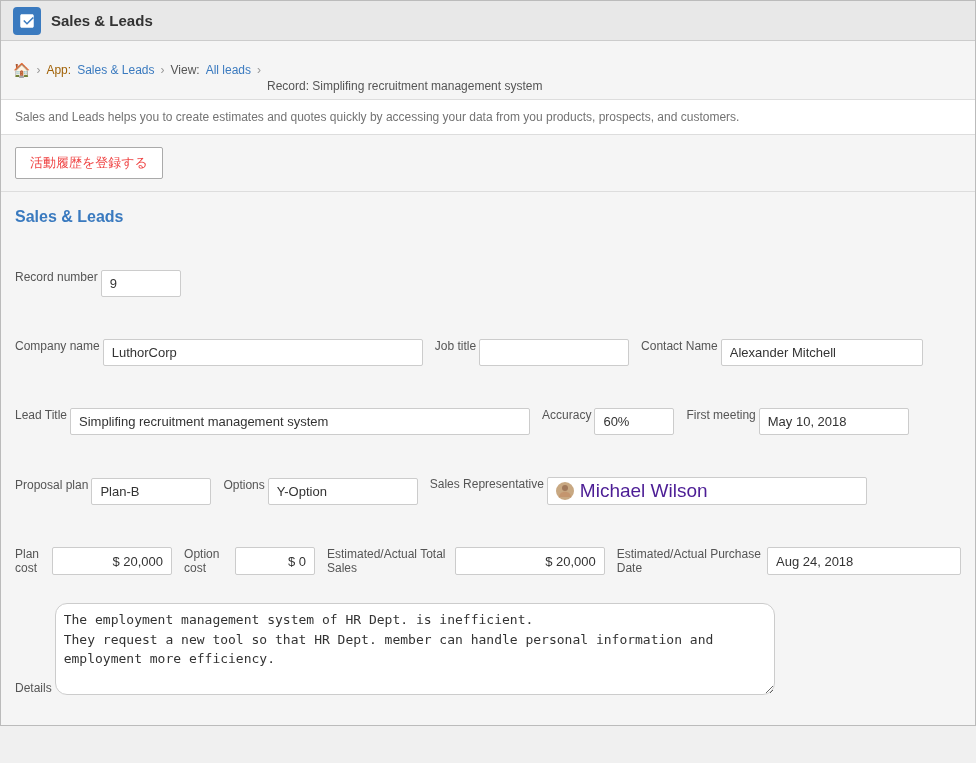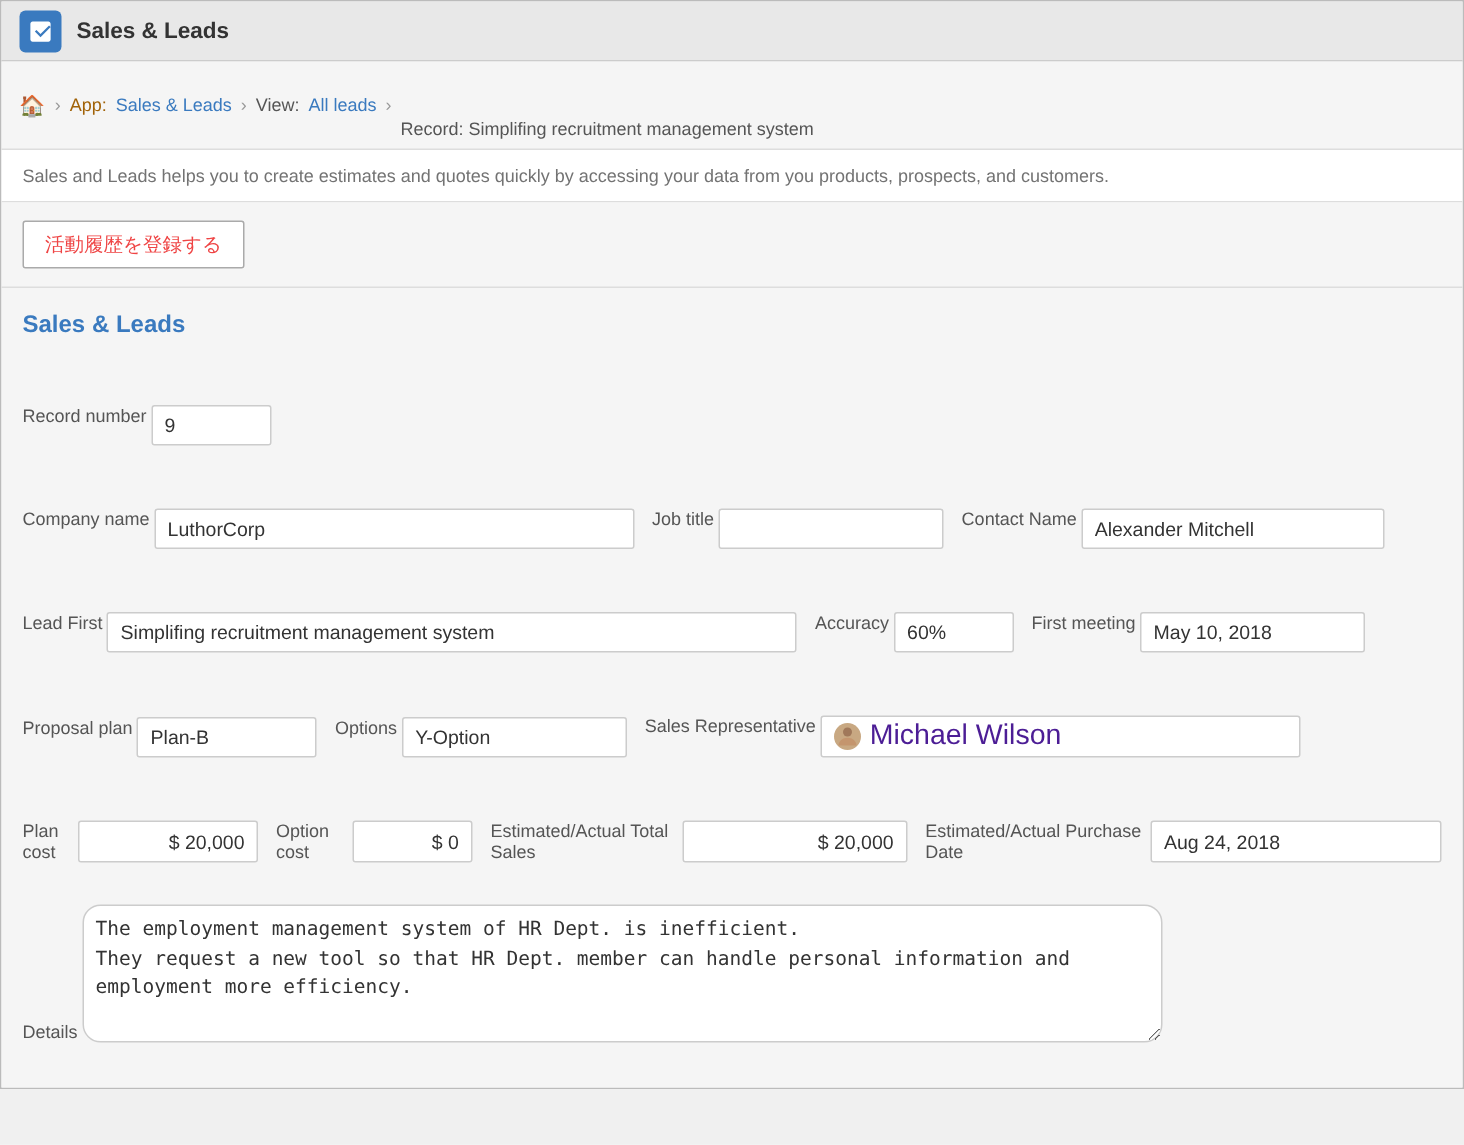--- a/index.html
+++ b/index.html
@@ -236,21 +236,21 @@
           <input type="text" class="w-150" value="" style="">
         </div>
         <div class="field">
           <label>Contact Name</label>
           <input type="text" class="w-200" value="Alexander Mitchell" style="">
         </div>
       </div>
 
       <div class="field-group">
         <div class="field">
-          <label>Lead First</label>
+          <label>Lead Title</label>
           <input type="text" class="w-460" value="Simplifing recruitment management system" style="">
         </div>
         <div class="field">
           <label>Accuracy</label>
           <input type="text" class="w-80" value="60%" style="">
         </div>
         <div class="field">
           <label>First meeting</label>
           <input type="text" class="w-150" value="May 10, 2018" style="">
         </div>

